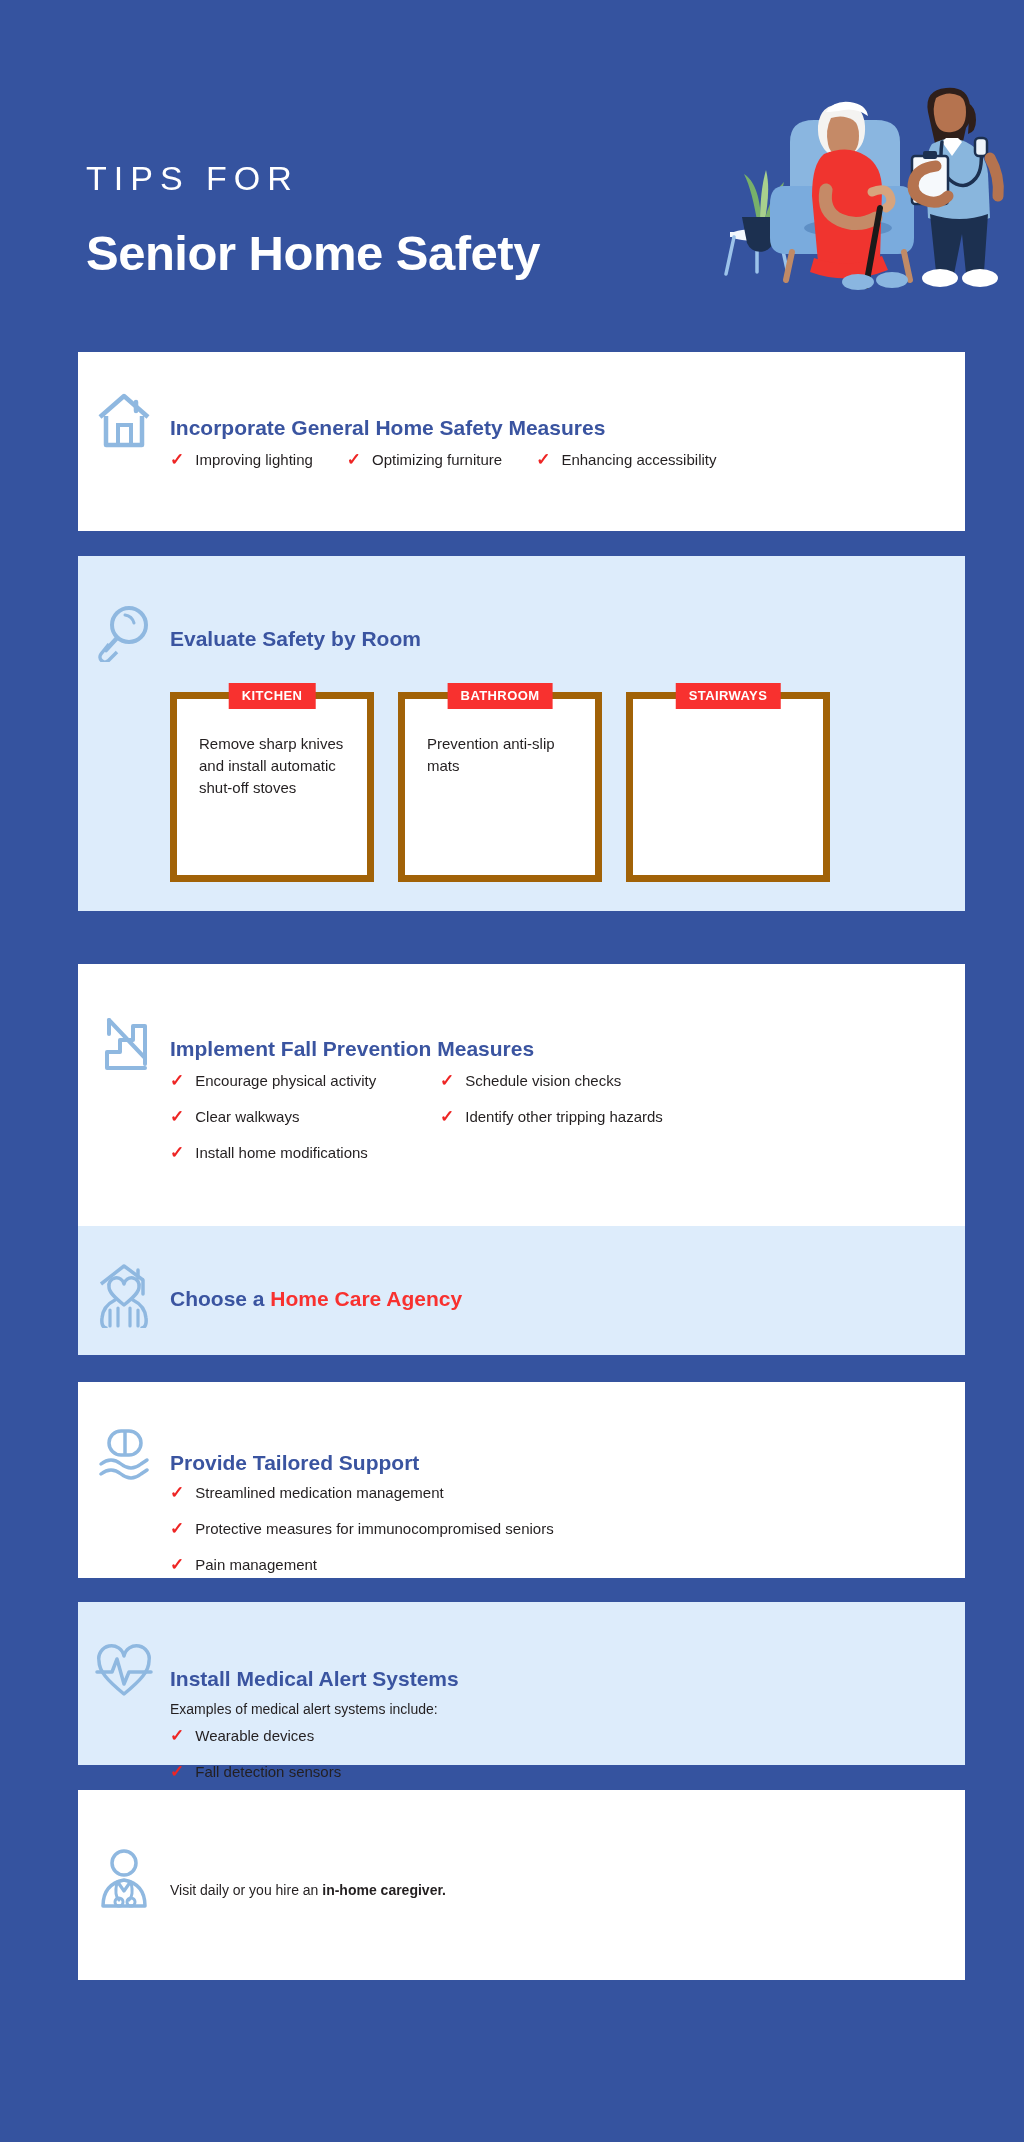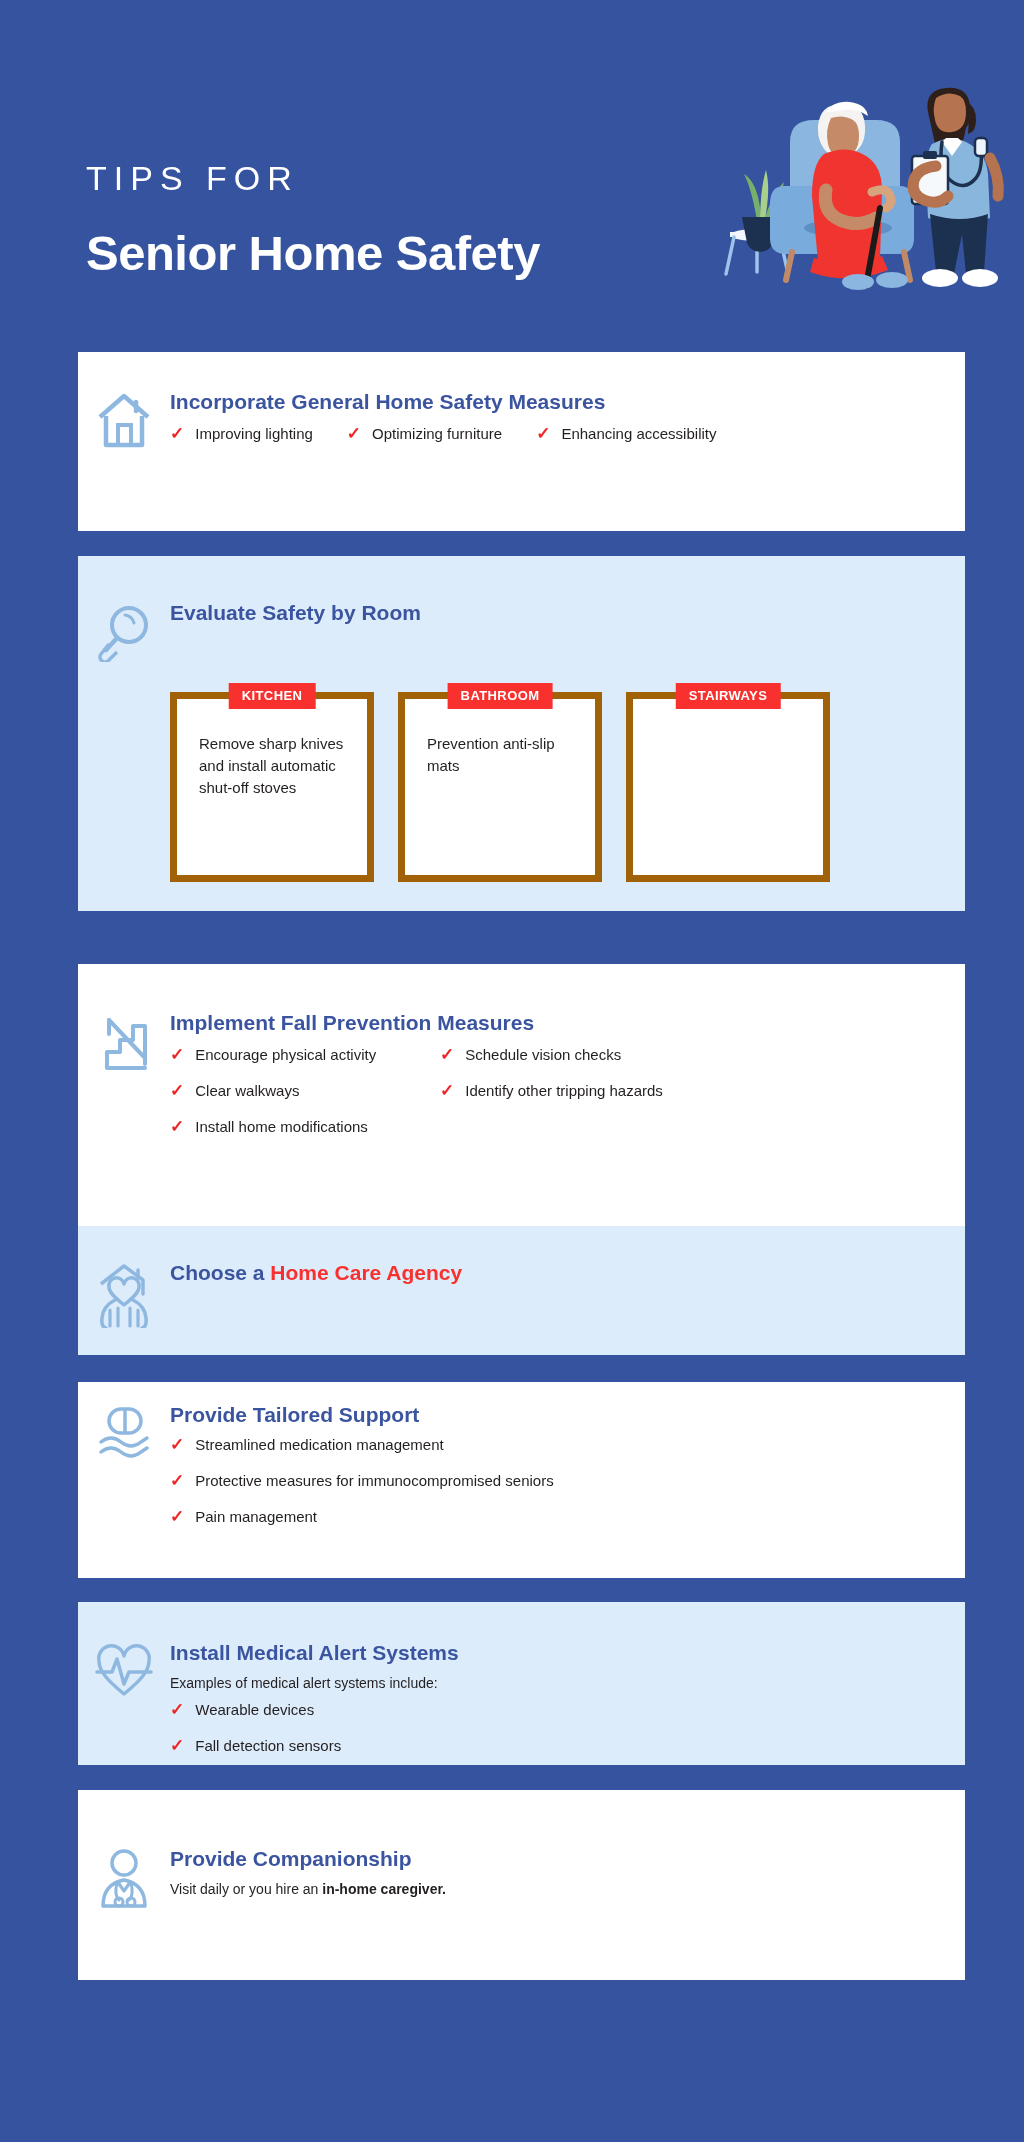--- a/index.html
+++ b/index.html
@@ -31,21 +31,21 @@
     position:absolute; left:78px; width:887px;
     background:#ffffff;
   }
   .card.tint { background:#ddecfb; }
 
   .row { display:flex; align-items:flex-start; }
   .icon-col {
     width:92px; min-width:92px; display:flex;
     justify-content:center; padding-top:2px;
   }
-  .body-col { flex:1; padding-right:10px; }
+  .body-col { flex:1; padding-right:10px;margin-top:26px; }
 
   .sec-title {
     color:#3a54a0; font-size:21px; font-weight:bold;
     letter-spacing:0px; line-height:1.2;
   }
   .sec-title .hl { color:#f8312f; }
 
   .lead {
     color:#231f20; font-size:14px; margin-top:9px; line-height:1.3;
   }
@@ -277,21 +277,21 @@
         </svg>
       </div>
       <div class="body-col">
         <div class="sec-title">
           <span>Choose a </span><span class="hl">Home Care Agency</span>
         </div>
       </div>
     </div>
   </div>
 
-  <div class="card" style="top:1382px; height:196px; padding:20px 0 0 0;">
+  <div class="card" style="top:1382px; height:196px; padding:42px 0 0 0;">
     <div class="row">
       <div class="icon-col">
         <svg width="58" height="58" viewBox="0 0 58 58">
           <rect x="14" y="5" width="32" height="24" rx="12" fill="none" stroke="#8fb8e0" stroke-width="3.5"></rect>
           <path d="M30 5 V29" stroke="#8fb8e0" stroke-width="3.5"></path>
           <path d="M6 38 q10 -8 20 0 q10 8 20 0 q6 -4 6 -4" fill="none" stroke="#8fb8e0" stroke-width="3.5" stroke-linecap="round"></path>
           <path d="M6 48 q10 -8 20 0 q10 8 20 0 q6 -4 6 -4" fill="none" stroke="#8fb8e0" stroke-width="3.5" stroke-linecap="round"></path>
         </svg>
       </div>
       <div class="body-col">
@@ -346,21 +346,20 @@
           <circle cx="29" cy="15" r="12" fill="none" stroke="#8fb8e0" stroke-width="3.5"></circle>
           <path d="M8 58 q0 -22 21 -26 q21 4 21 26 Z" fill="none" stroke="#8fb8e0" stroke-width="3.5" stroke-linejoin="round"></path>
           <path d="M22 33 L29 43 L36 33" fill="none" stroke="#8fb8e0" stroke-width="3.2" stroke-linejoin="round"></path>
           <path d="M22 34 q-3 14 2 18" fill="none" stroke="#8fb8e0" stroke-width="3" stroke-linecap="round"></path>
           <path d="M36 34 q3 14 -2 18" fill="none" stroke="#8fb8e0" stroke-width="3" stroke-linecap="round"></path>
           <circle cx="24" cy="54" r="4" fill="none" stroke="#8fb8e0" stroke-width="3"></circle>
           <circle cx="36" cy="54" r="4" fill="none" stroke="#8fb8e0" stroke-width="3"></circle>
         </svg>
       </div>
       <div class="body-col">
-        <div class="sec-title">Provide Companionship</div>
         <div class="lead">
           <span>Visit daily or you hire an </span><span class="b">in-home caregiver.</span>
         </div>
       </div>
     </div>
   </div>
 
 </div>
 
 </body></html>

